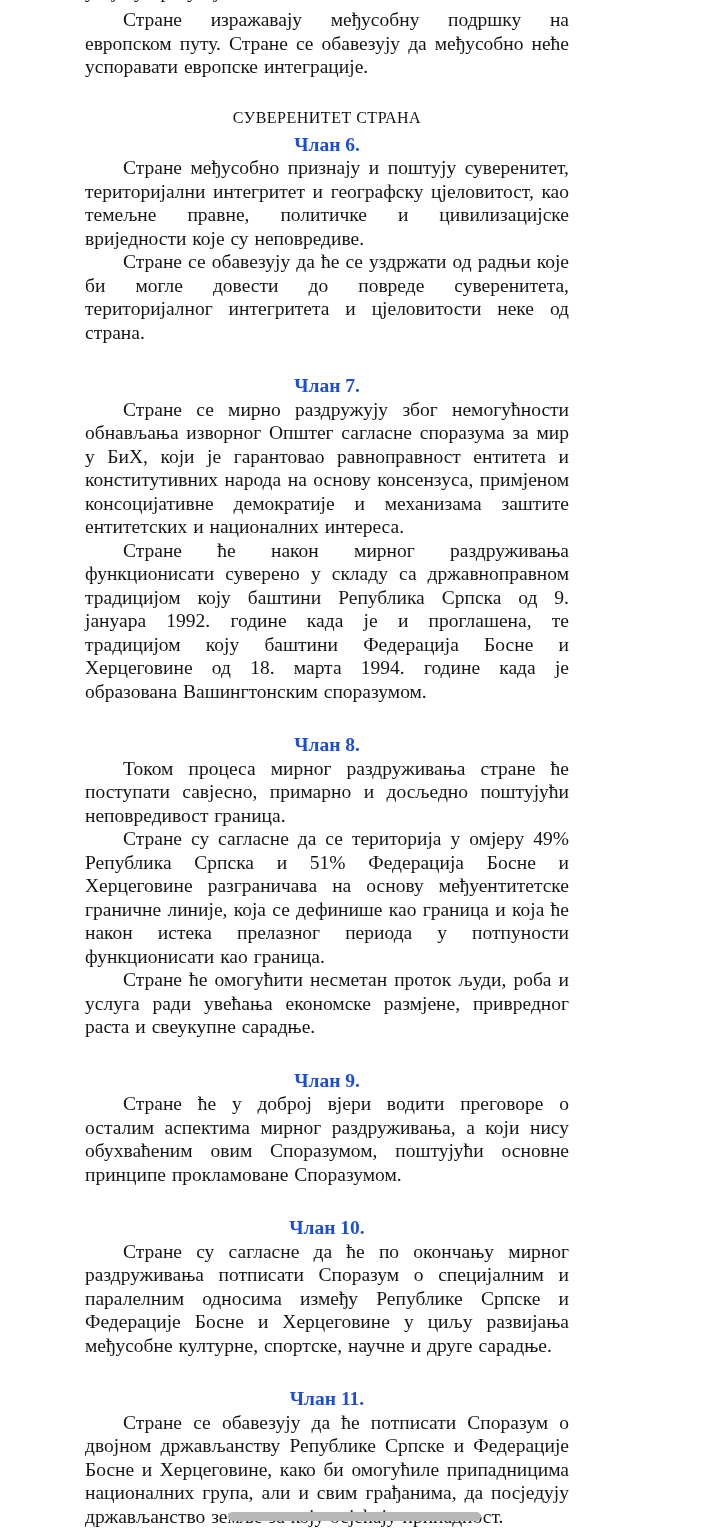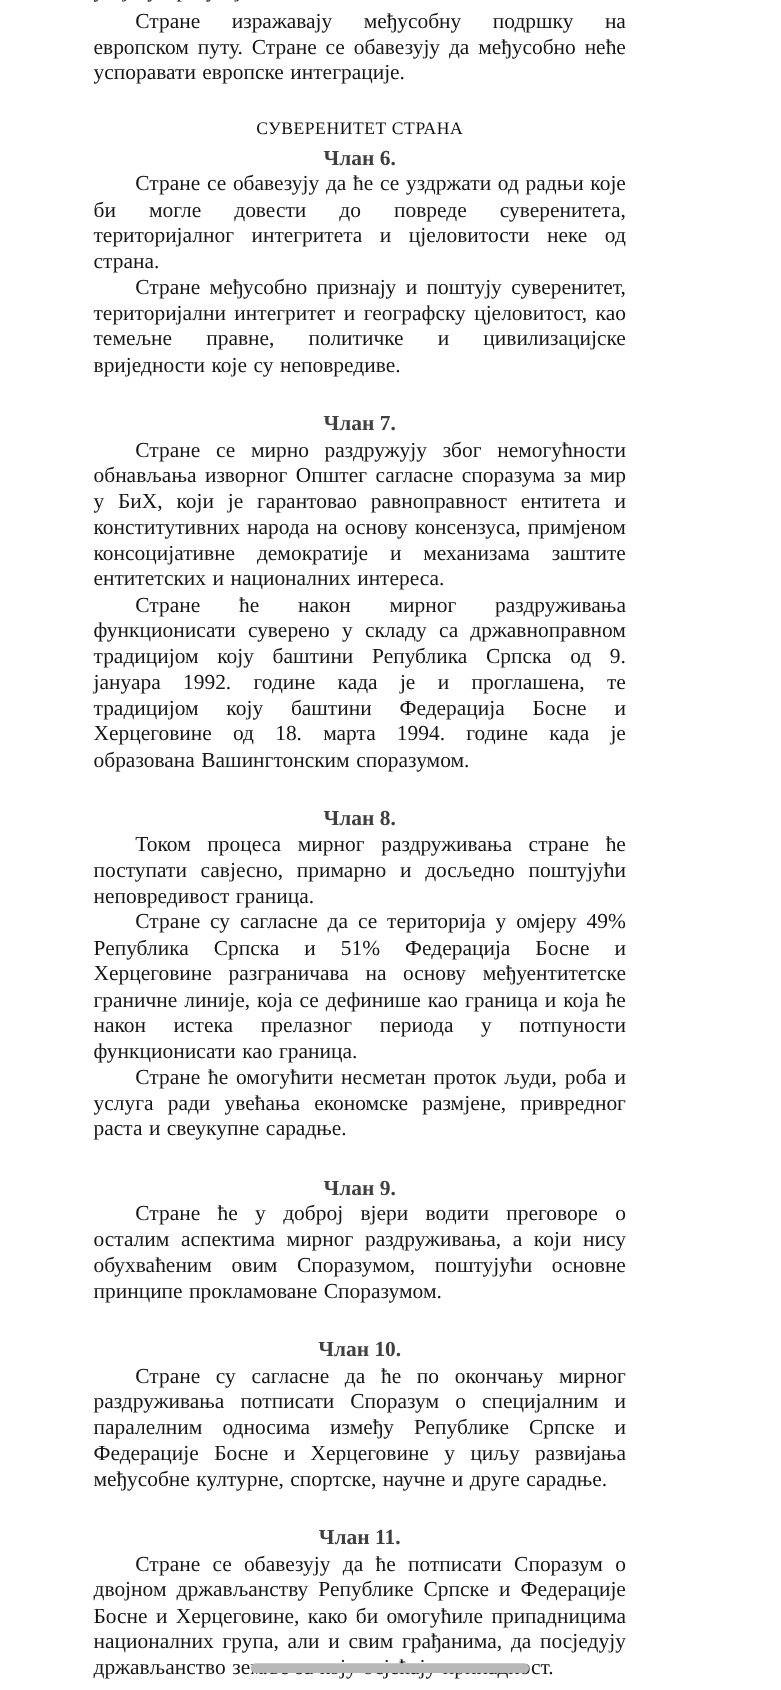--- a/index.html
+++ b/index.html
@@ -49,21 +49,21 @@
     text-align: center;
     letter-spacing: 0.5px;
     color: #111111;
   }
   .article-heading {
     margin: 30px 0 0 0;
     font-size: 19.5px;
     line-height: 23.5px;
     font-weight: bold;
     text-align: center;
-    color: #404040;
+    color: #1d4ed8;
   }
   .article-heading.first {
     margin-top: 0;
   }
   .next-section-title {
     margin: 26px 0 0 0;
     font-size: 25px;
     line-height: 30px;
     font-weight: normal;
     text-align: center;
@@ -87,22 +87,22 @@
 <div class="page">
 
   <div class="clipped-line">у ј у р у ј</div>
 
   <p class="body-par">Стране изражавају међусобну подршку на европском путу. Стране се обавезују да међусобно неће успоравати европске интеграције.</p>
 
   <h1 class="section-title">СУВЕРЕНИТЕТ СТРАНА</h1>
 
   <div>
       <h2 class="article-heading first">Члан 6.</h2>
+      <p class="body-par">Стране међусобно признају и поштују суверенитет, територијални интегритет и географску цјеловитост, као темељне правне, политичке и цивилизацијске вриједности које су неповредиве.</p>
       <p class="body-par">Стране се обавезују да ће се уздржати од радњи које би могле довести до повреде суверенитета, територијалног интегритета и цјеловитости неке од страна.</p>
-      <p class="body-par">Стране међусобно признају и поштују суверенитет, територијални интегритет и географску цјеловитост, као темељне правне, политичке и цивилизацијске вриједности које су неповредиве.</p>
       <h2 class="article-heading">Члан 7.</h2>
       <p class="body-par">Стране се мирно раздружују због немогућности обнављања изворног Општег сагласне споразума за мир у БиХ, који је гарантовао равноправност ентитета и конститутивних народа на основу консензуса, примјеном консоцијативне демократије и механизама заштите ентитетских и националних интереса.</p>
       <p class="body-par">Стране ће након мирног раздруживања функционисати суверено у складу са државноправном традицијом коју баштини Република Српска од 9. јануара 1992. године када је и проглашена, те традицијом коју баштини Федерација Босне и Херцеговине од 18. марта 1994. године када је образована Вашингтонским споразумом.</p>
       <h2 class="article-heading">Члан 8.</h2>
       <p class="body-par">Током процеса мирног раздруживања стране ће поступати савјесно, примарно и досљедно поштујући неповредивост граница.</p>
       <p class="body-par">Стране су сагласне да се територија у омјеру 49% Република Српска и 51% Федерација Босне и Херцеговине разграничава на основу међуентитетске граничне линије, која се дефинише као граница и која ће након истека прелазног периода у потпуности функционисати као граница.</p>
       <p class="body-par">Стране ће омогућити несметан проток људи, роба и услуга ради увећања економске размјене, привредног раста и свеукупне сарадње.</p>
       <h2 class="article-heading">Члан 9.</h2>
       <p class="body-par">Стране ће у доброј вјери водити преговоре о осталим аспектима мирног раздруживања, а који нису обухваћеним овим Споразумом, поштујући основне принципе прокламоване Споразумом.</p>
       <h2 class="article-heading">Члан 10.</h2>

